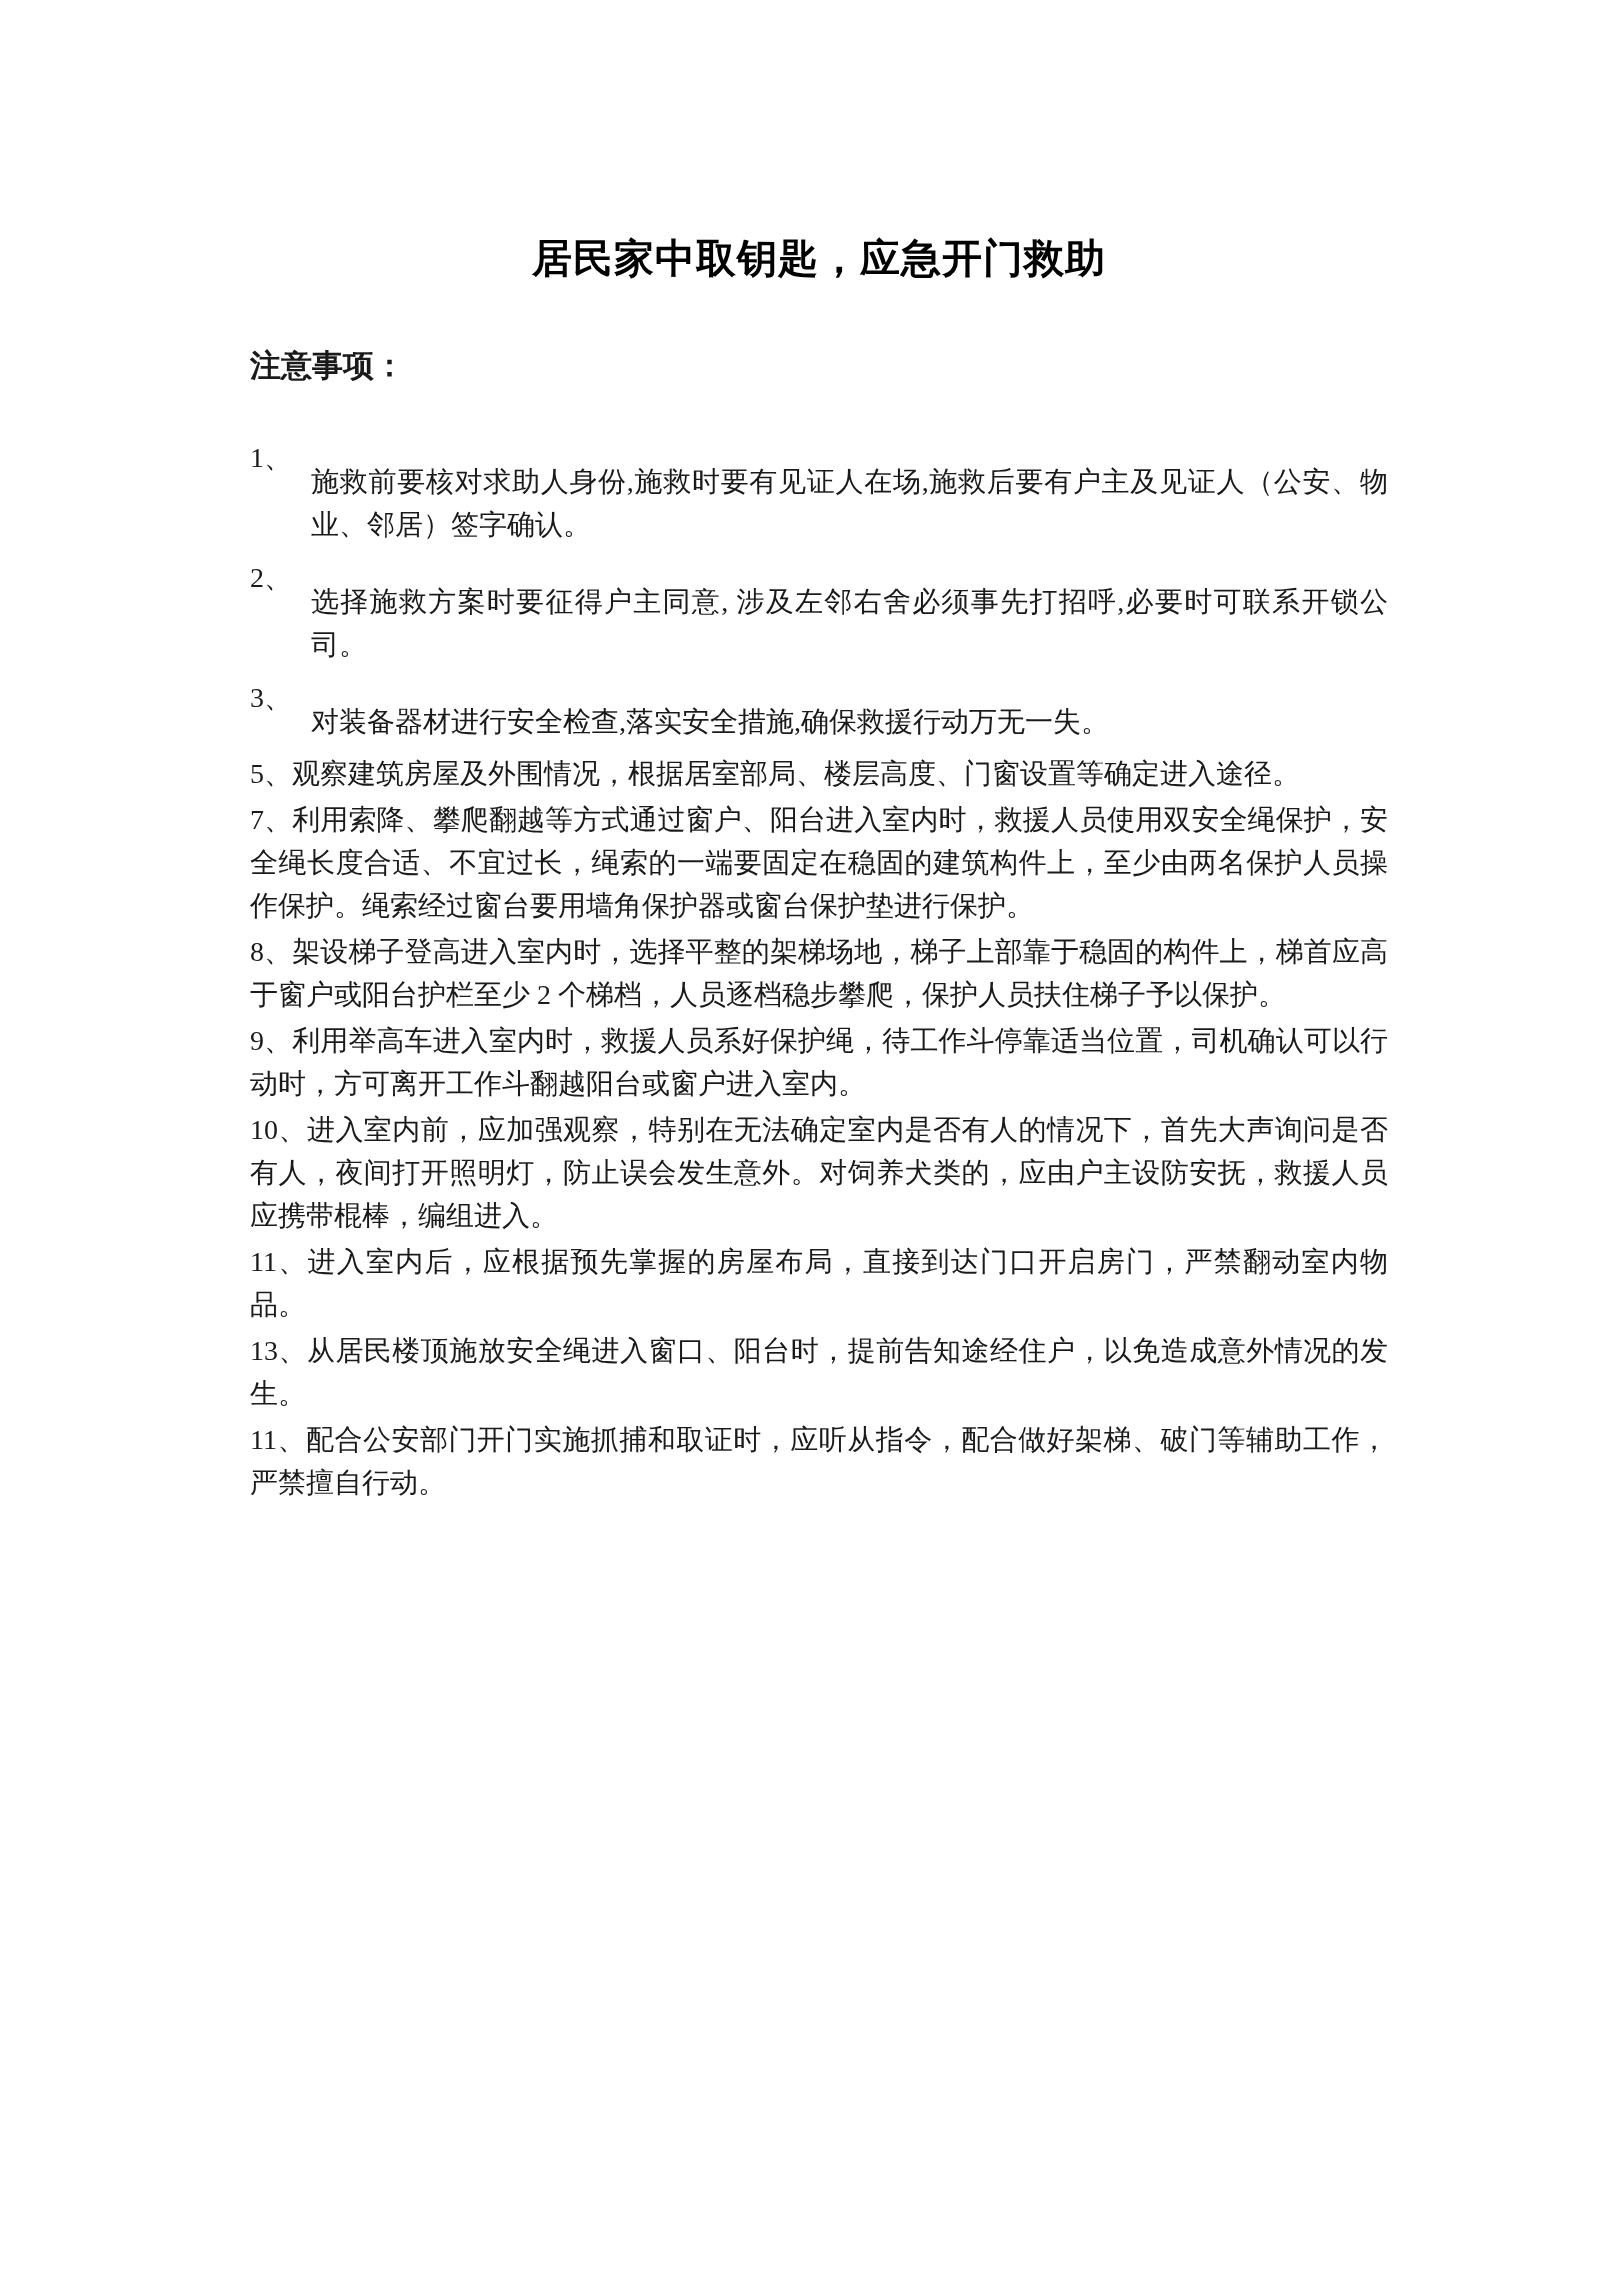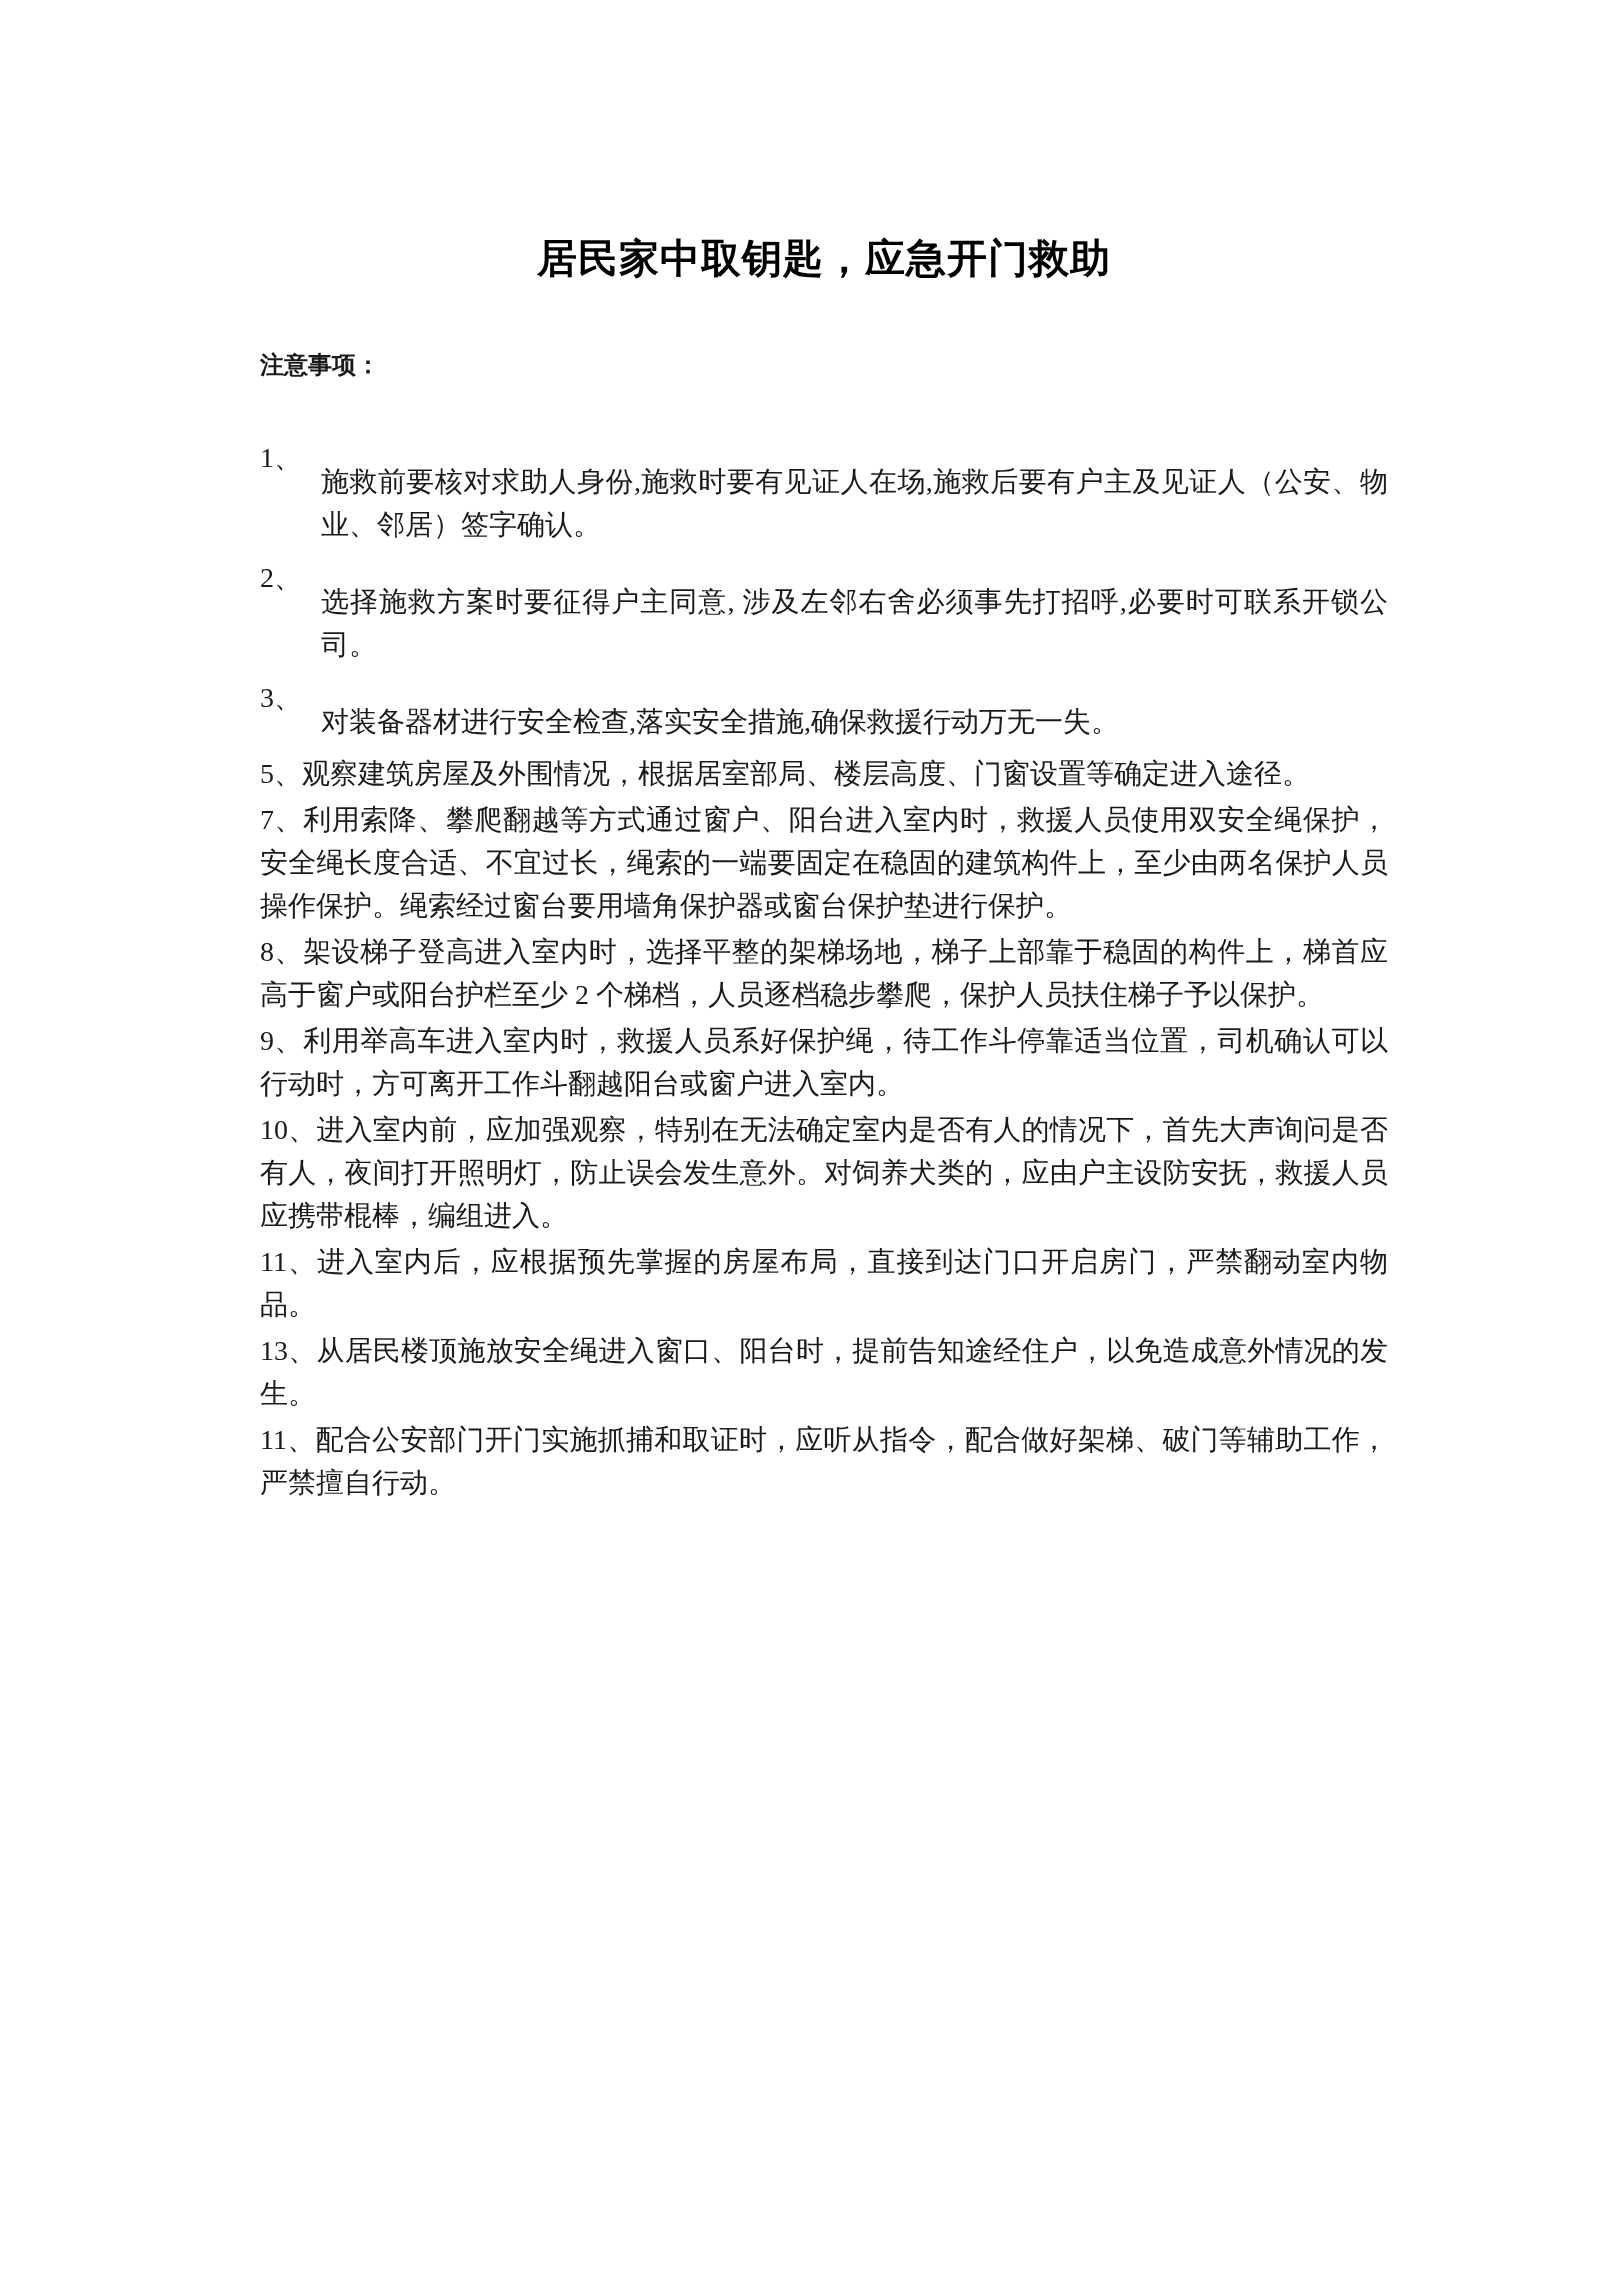--- a/index.html
+++ b/index.html
@@ -11,36 +11,36 @@
     position: relative;
     width: 1621px;
     height: 2293px;
     background: #ffffff;
     color: #1a1a1a;
     font-family: "Liberation Serif", "DejaVu Serif", serif;
     overflow: hidden;
   }
   .content {
     position: absolute;
-    left: 260px;
+    left: 250px;
     right: 233px;
     top: 233px;
   }
   .doc-title {
     margin: 0;
     font-size: 40px;
     font-weight: bold;
     line-height: 52px;
     text-align: center;
     color: #000000;
     letter-spacing: 1px;
   }
   .section-heading {
     margin: 61px 0 0 0;
-    font-size: 24px;
+    font-size: 31px;
     font-weight: bold;
     line-height: 39px;
     color: #1a1a1a;
   }
   .notice-list {
     margin-top: 51px;
     font-size: 28px;
     line-height: 43px;
     color: #1a1a1a;
   }

